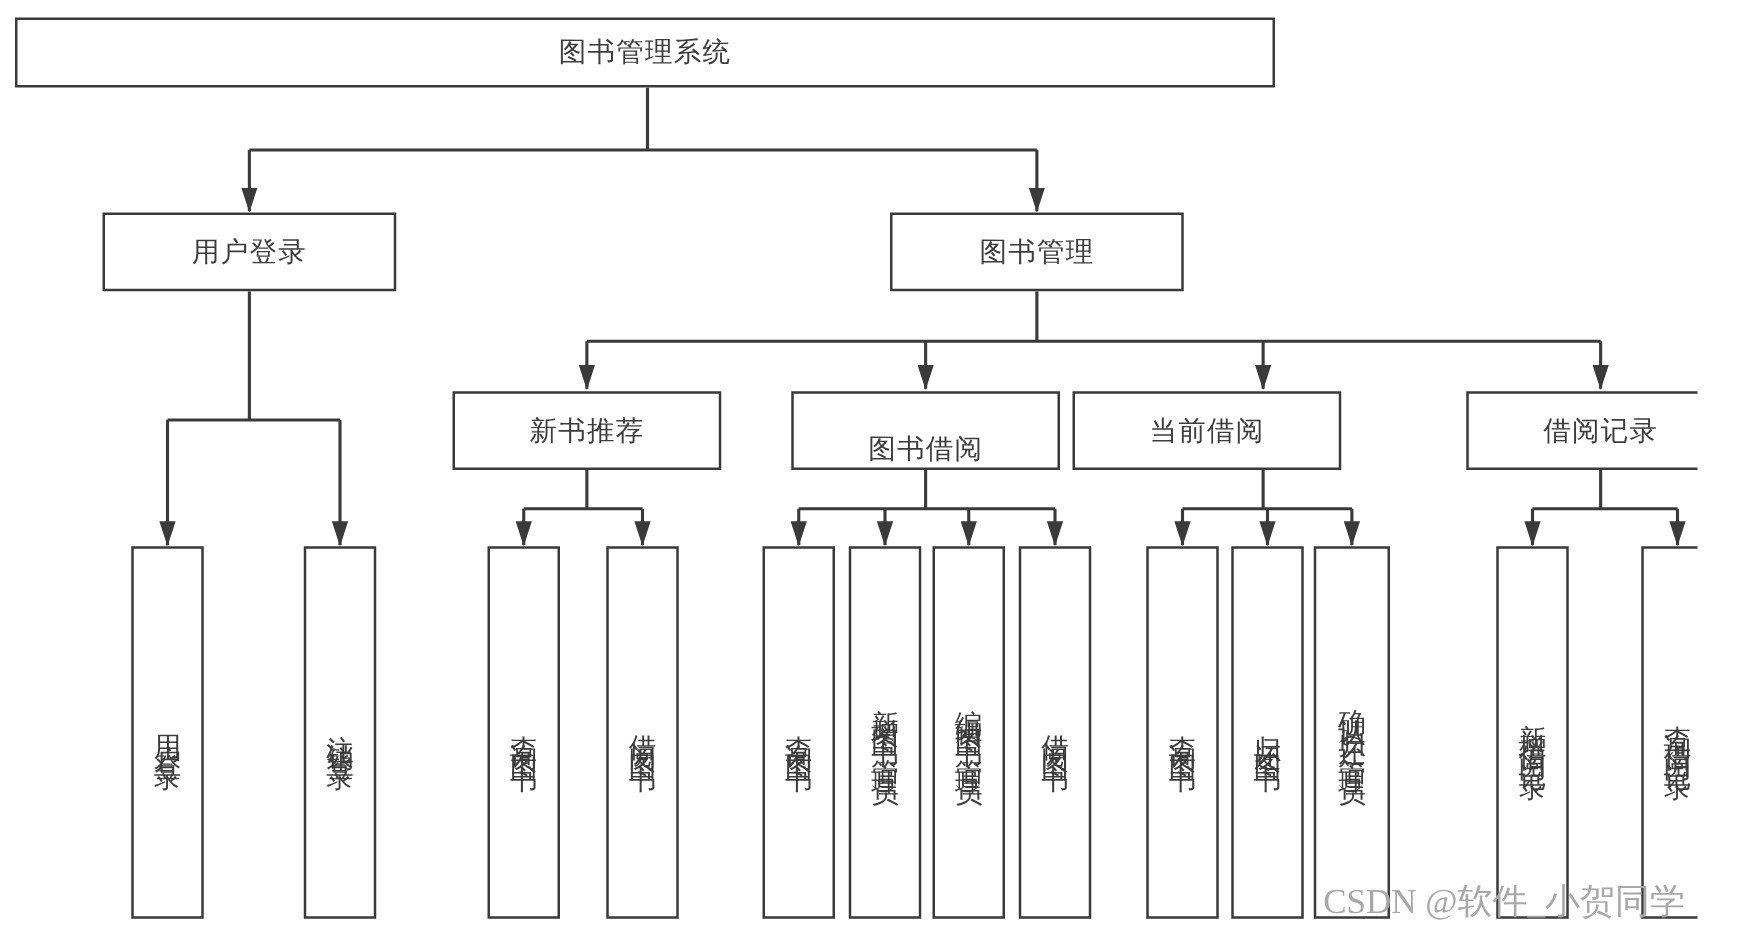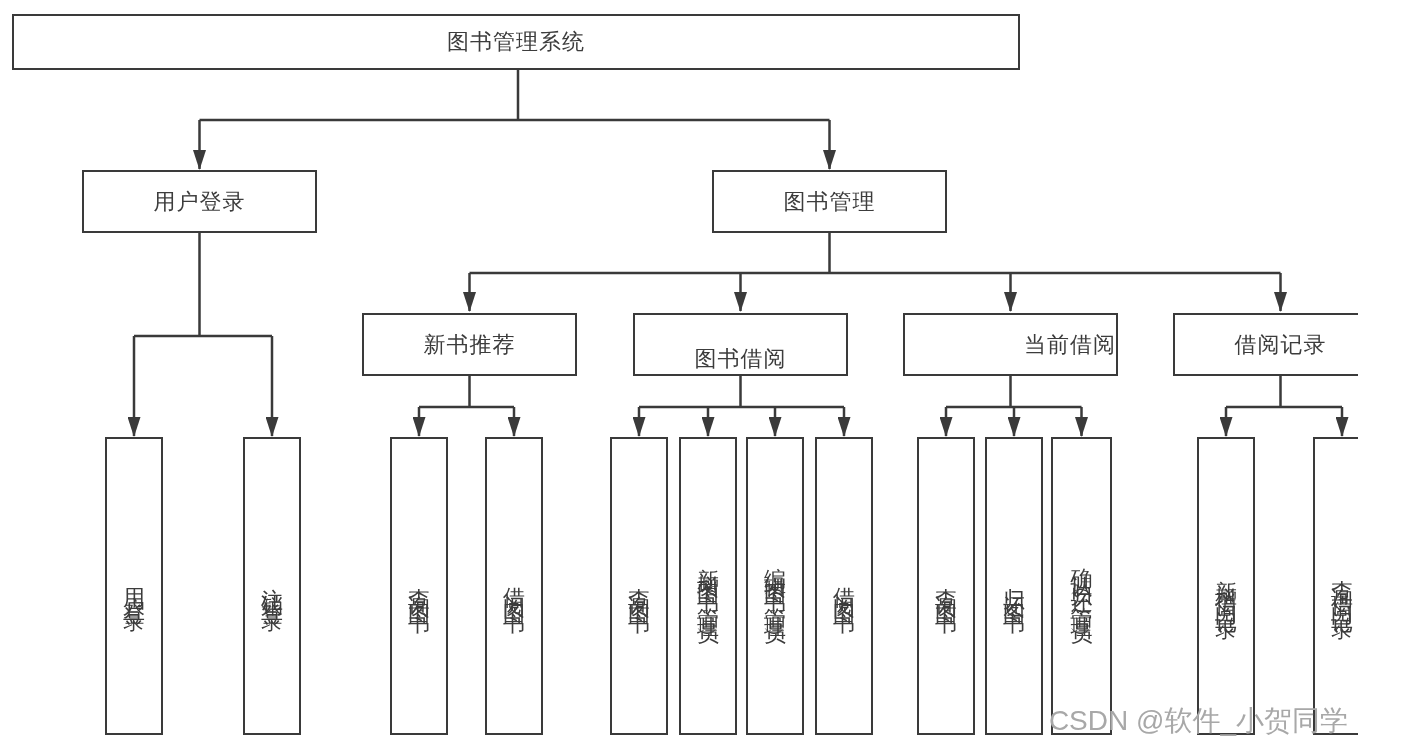--- a/index.html
+++ b/index.html
@@ -1,21 +1,21 @@
 <!DOCTYPE html>
 <html style="--line: #3a3a3a; --text: #3c3c3c; --watermark: #a8a8a8; --background: #ffffff;"><head>
 <meta charset="utf-8">
 <style>
   html, body { margin: 0; padding: 0; background: #ffffff; }
   .canvas {
     position: relative;
     width: 1358px;
     height: 747px;
     background: var(--background, #ffffff);
-    font-family: Liberation Sans, sans-serif;
+    font-family: Liberation Serif, serif;
     overflow: hidden;
   }
   svg.connectors {
     position: absolute;
     left: 0; top: 0;
     width: 1405px; height: 747px;
     pointer-events: none;
   }
   svg.connectors path.line {
     stroke: var(--line, #3a3a3a);
@@ -108,21 +108,21 @@
   <div class="box hbox" style="left:712px; top:170px; width:235px; height:63px;">
     <span>图书管理</span>
   </div>
 
   <div class="box hbox" style="left:362px; top:313px; width:215px; height:63px;">
     <span>新书推荐</span>
   </div>
   <div class="box hbox" style="left:633px; top:313px; width:215px; height:63px;align-items:flex-end;">
     <span>图书借阅</span>
   </div>
-  <div class="box hbox" style="left:903px; top:313px; width:215px; height:63px;justify-content:flex-end;">
+  <div class="box hbox" style="left:858px; top:313px; width:215px; height:63px;">
     <span>当前借阅</span>
   </div>
   <div class="box hbox" style="left:1173px; top:313px; width:215px; height:63px;">
     <span>借阅记录</span>
   </div>
 
   <div class="box vbox" style="left:105px; top:437px; width:58px; height:298px;">
     <span>用户登录</span>
   </div>
   <div class="box vbox" style="left:243px; top:437px; width:58px; height:298px;">

